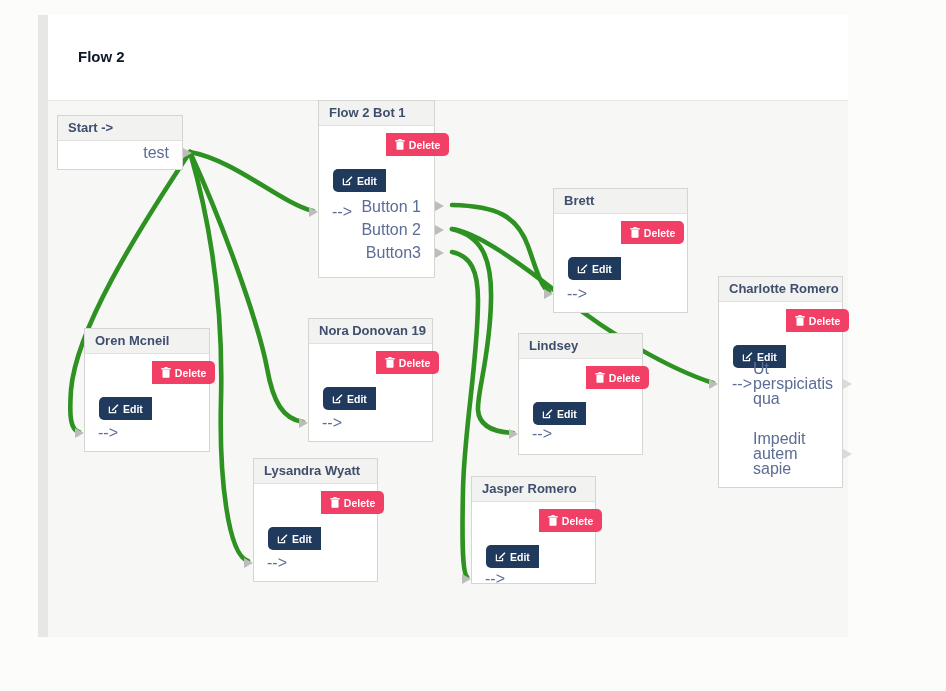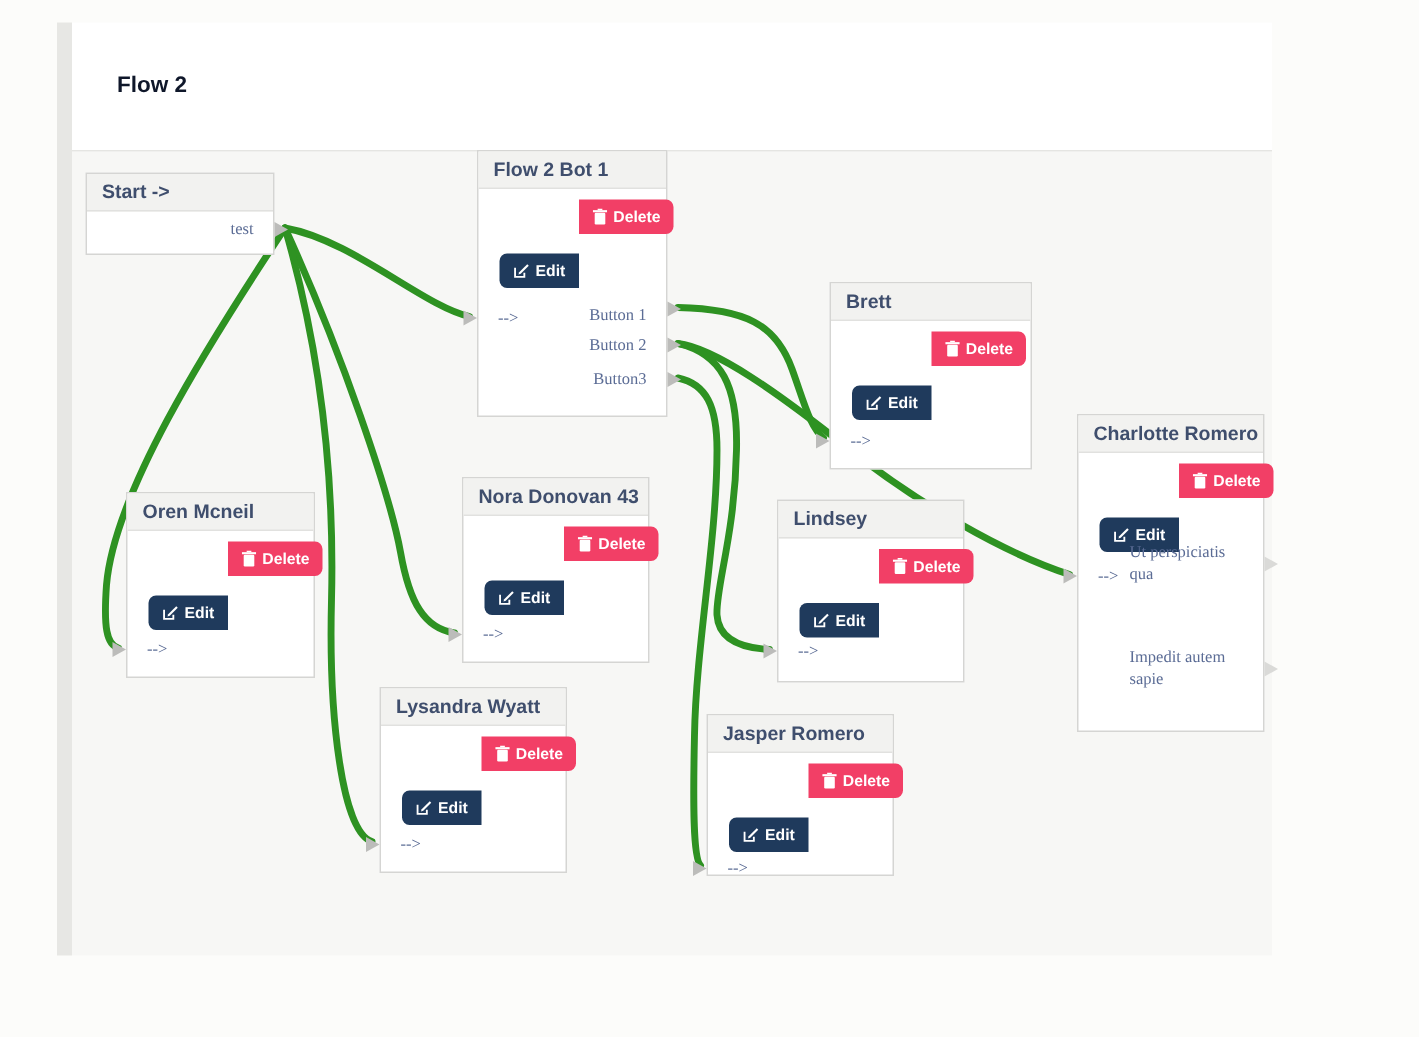--- a/index.html
+++ b/index.html
@@ -45,21 +45,21 @@
   .btn {
     display:flex; align-items:center; gap:4px; border:none; color:#ffffff;
     font-weight:bold; font-size:10.5px; padding:0 9px; height:23px;
     font-family:inherit; cursor:pointer;
   }
   .btn-edit   { border-radius:5px 0 0 5px;margin-top:36px; }
   .btn-delete { border-radius:0 5px 5px 0; }
   .btn .ico { display:flex; align-items:center; }
 
   .port { position:absolute; display:flex; align-items:center; height:20px; color:#5b6c95; }
-  .port-label { font-size:11px; color:#5b6c95;font-family:Liberation Serif, serif; }
+  .port-label { font-size:16px; color:#5b6c95; }
   .port-in  { left:0;  padding-left:13px; }
   .port-out { right:0; padding-right:13px; justify-content:flex-end; }
   .tri { position:absolute; width:0; height:0; border-style:solid;
          border-width:5px 0 5px 9px;
          border-color:transparent transparent transparent #bcbcba; }
   .port-in  .tri { left:-10px; top:50%; margin-top:-5px; }
   .port-out .tri { right:-10px; top:50%; margin-top:-5px; }
   .tri-faint { border-left-color:#dadad8; }
 
   .port-multi { height:auto; }
@@ -92,21 +92,21 @@
     </svg>
 
     <div class="node" style="left:57px; top:115px; width:126px; height:55px;">
       <div class="node-header">Start -&gt;</div>
       <div class="port port-out" style="top:27px;">
         <span class="port-label">test</span>
         <span class="tri"></span>
       </div>
     </div>
 
-    <div class="node" style="left:318px; top:100px; width:127px; height:178px;">
+    <div class="node" style="left:318px; top:100px; width:117px; height:178px;">
       <div class="node-header">Flow 2 Bot 1</div>
       <div class="btn-row">
         <button class="btn btn-edit" style="background: rgb(31, 58, 92);">
           <span class="ico">
             <svg width="11" height="11" viewBox="0 0 16 16">
                 <path d="M2 5 L2 14 L11 14 L11 10" stroke="#fff" stroke-width="1.8" fill="none"></path>
                 <path d="M6 9.5 L13.8 1.7 L15.3 3.2 L7.5 11 L5.3 11.7 Z" fill="#fff"></path>
               </svg>
           </span>
           <span>Edit</span>
@@ -229,21 +229,21 @@
           <span>Delete</span>
         </button>
       </div>
       <div class="port port-in" style="top:94px;">
         <span class="tri"></span>
         <span class="port-label">--&gt;</span>
       </div>
     </div>
 
     <div class="node" style="left:308px; top:318px; width:125px; height:124px;">
-      <div class="node-header">Nora Donovan 43</div>
+      <div class="node-header">Nora Donovan 19</div>
       <div class="btn-row">
         <button class="btn btn-edit" style="background: rgb(31, 58, 92);">
           <span class="ico">
             <svg width="11" height="11" viewBox="0 0 16 16">
                 <path d="M2 5 L2 14 L11 14 L11 10" stroke="#fff" stroke-width="1.8" fill="none"></path>
                 <path d="M6 9.5 L13.8 1.7 L15.3 3.2 L7.5 11 L5.3 11.7 Z" fill="#fff"></path>
               </svg>
           </span>
           <span>Edit</span>
         </button>

